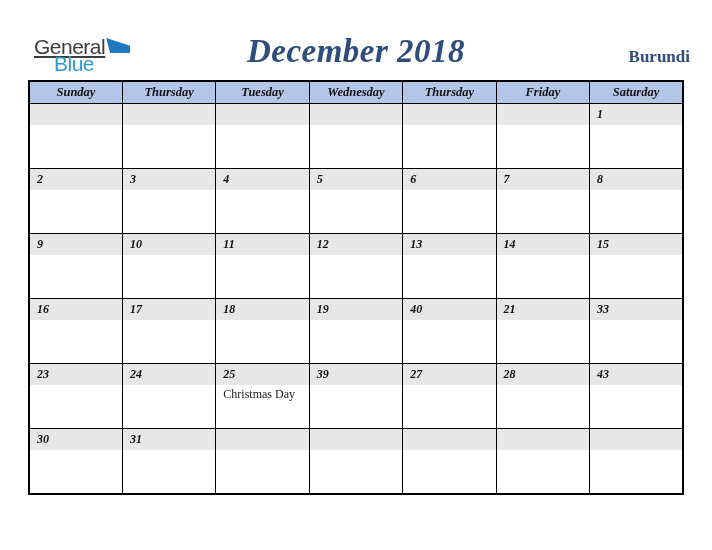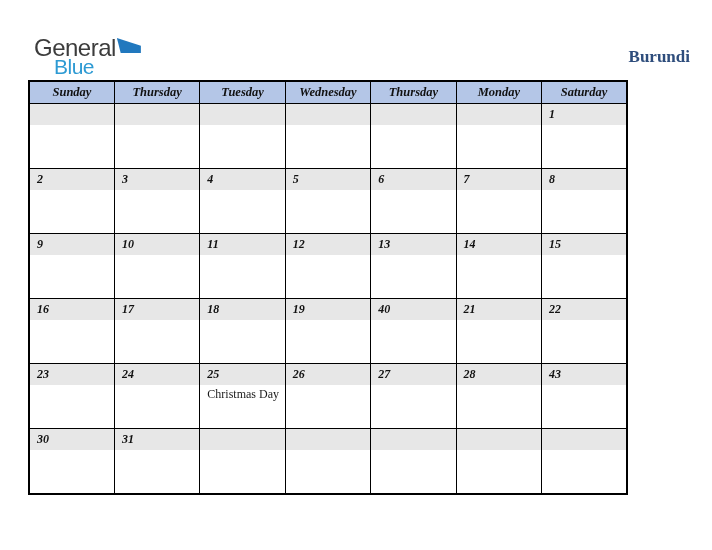--- a/index.html
+++ b/index.html
@@ -15,23 +15,24 @@
   
   .logo {
     position: absolute;
     left: 34px;
     top: 36px;
     font-family: "Liberation Sans", sans-serif;
     line-height: 1;
   }
   .logo-top { display: flex; align-items: flex-start; }
   .logo-general {
-    font-size: 24px;
+    font-size: 21px;
     color: #3c3c3c;
     letter-spacing: -0.5px;
+    text-decoration: underline;
   }
   .logo-tri {
     width: 24px;
     height: 15px;
     margin-left: 1px;
     margin-top: 2px;
     background: var(--logo-triangle, #2178be);
     clip-path: polygon(0 0, 100% 52%, 100% 100%, 16% 100%);
   }
   .logo-blue {
@@ -62,21 +63,21 @@
     font-size: 17px;
     font-weight: bold;
     color: var(--navy, #2e4d7c);
   }
 
   
   table.cal {
     position: absolute;
     left: 28px;
     top: 80px;
-    width: 600px;
+    width: 656px;
     border-collapse: collapse;
     table-layout: fixed;
     border: 2px solid var(--border, #000);
   }
   .cal th {
     height: 21px;
     background: var(--header-bg, #b4c6e7);
     border: 1px solid var(--border, #000);
     font-size: 12.5px;
     font-weight: bold;
@@ -119,31 +120,32 @@
 <div class="page">
 
   <div class="logo">
     <div class="logo-top">
       <span class="logo-general">General</span>
       <span class="logo-tri"></span>
     </div>
     <div class="logo-blue">Blue</div>
   </div>
 
+  <div class="title">December 2018</div>
   <div class="country">Burundi</div>
 
   <table class="cal">
     <thead>
       <tr id="dow-row">
           <th>Sunday</th>
           <th>Thursday</th>
           <th>Tuesday</th>
           <th>Wednesday</th>
           <th>Thursday</th>
-          <th>Monday</th>
+          <th>Friday</th>
           <th>Saturday</th>
         </tr>
     </thead>
     <tbody id="cal-body">
         <tr>
           <td>
             <div class="band">
               <span class="num"></span>
             </div>
             <div class="note"></div>
@@ -305,21 +307,21 @@
             <div class="note"></div>
           </td>
           <td>
             <div class="band">
               <span class="num">21</span>
             </div>
             <div class="note"></div>
           </td>
           <td>
             <div class="band">
-              <span class="num">22</span>
+              <span class="num">33</span>
             </div>
             <div class="note"></div>
           </td>
         </tr>
         <tr>
           <td>
             <div class="band">
               <span class="num">23</span>
             </div>
             <div class="note"></div>
@@ -331,21 +333,21 @@
             <div class="note"></div>
           </td>
           <td>
             <div class="band">
               <span class="num">25</span>
             </div>
             <div class="note">Christmas Day</div>
           </td>
           <td>
             <div class="band">
-              <span class="num">26</span>
+              <span class="num">39</span>
             </div>
             <div class="note"></div>
           </td>
           <td>
             <div class="band">
               <span class="num">27</span>
             </div>
             <div class="note"></div>
           </td>
           <td>

